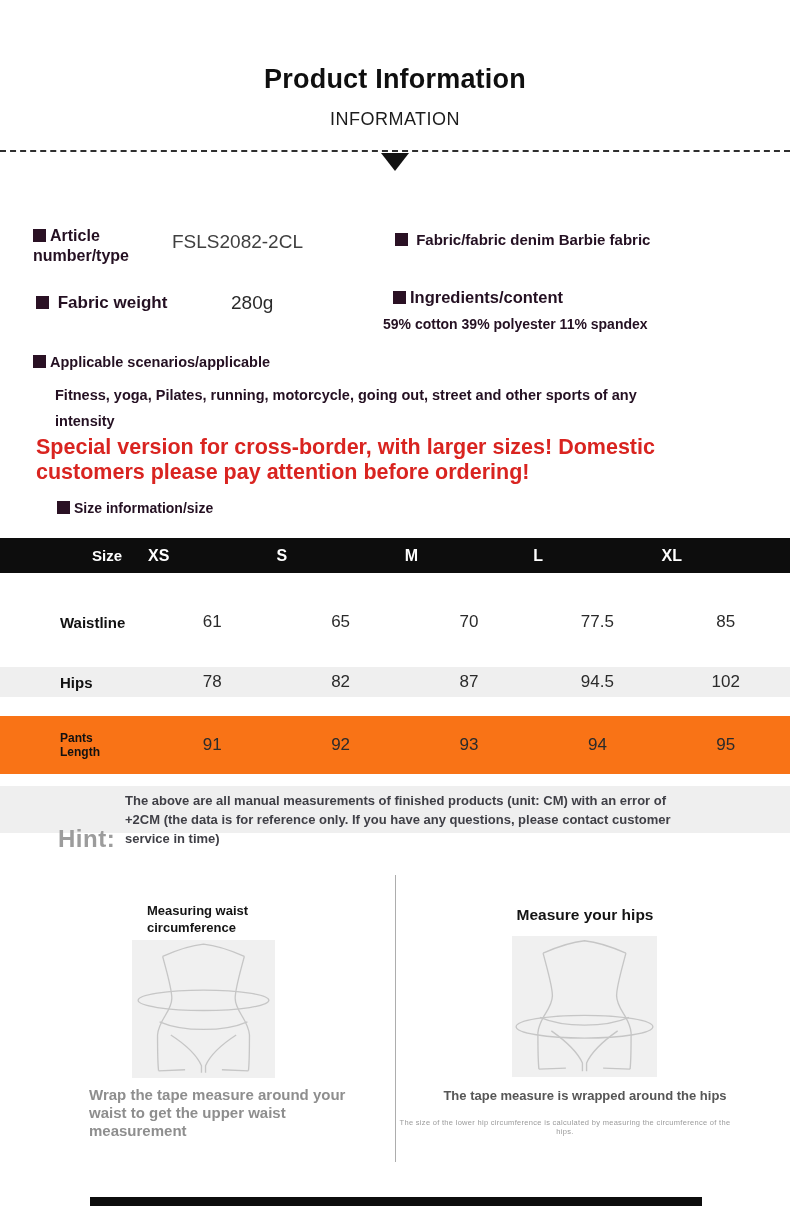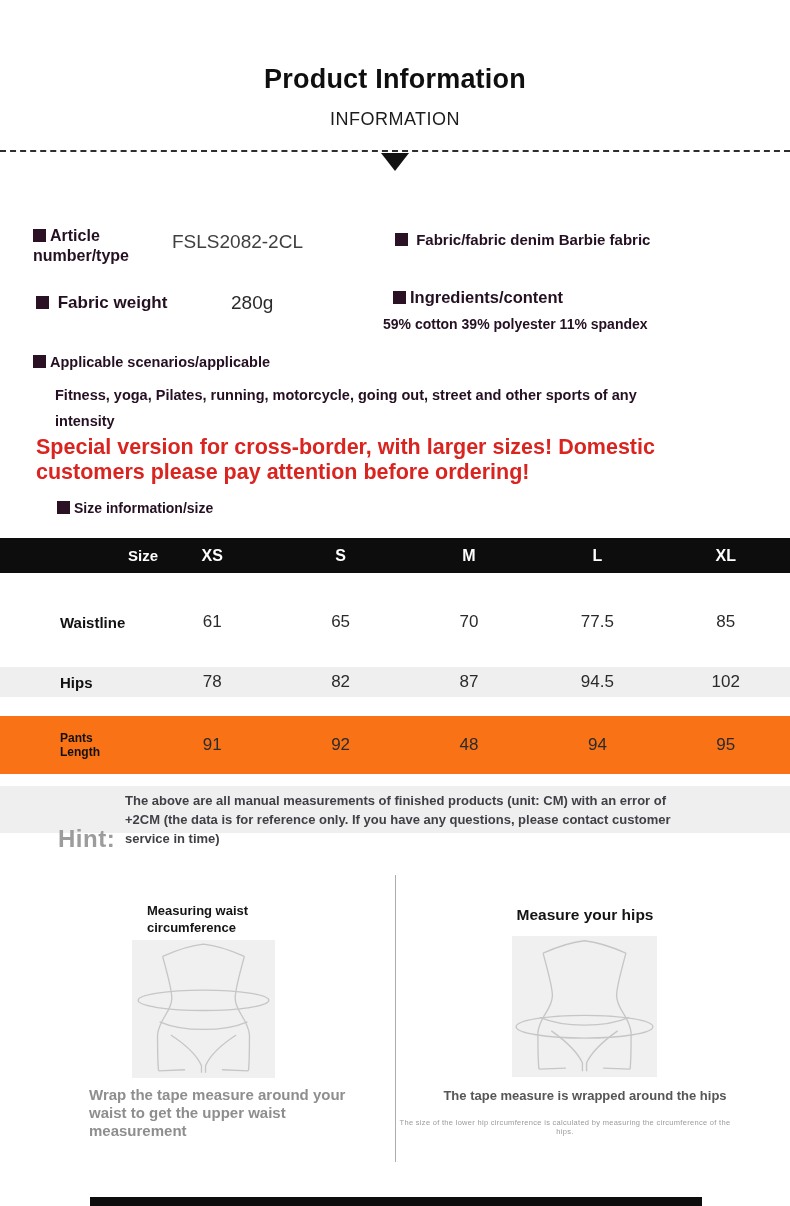--- a/index.html
+++ b/index.html
@@ -17,22 +17,22 @@
   .fabric-lbl{left:395px;top:231px;width:330px;font-size:15px;}
   .weight-lbl{left:36px;top:293px;font-size:17px;}
   .weight-val{left:231px;top:292px;font-size:19px;color:#2a2a2a;}
   .ingr-lbl{left:393px;top:288px;font-size:16.5px;}
   .ingr-val{left:383px;top:316px;font-size:14px;color:#241022;font-weight:bold;}
   .scen-lbl{left:33px;top:354px;font-size:14.5px;}
   .scen-val{left:55px;top:382px;width:640px;font-size:14.5px;line-height:26px;color:#241022;font-weight:bold;}
   .notice{left:36px;top:435px;width:660px;font-size:21.5px;line-height:25px;font-weight:bold;}
   .size-head{left:33px;top:500px;font-size:14px;margin-left:24px;}
   .thead{left:0;top:538px;width:790px;height:35px;background:#0d0d0d;display:grid;grid-template-columns:148px repeat(5,1fr);align-items:center;color:#fff;font-weight:bold;}
-  .thead .c0{padding-left:92px;font-size:15px;margin-left:36px;}
-  .thead .cv{text-align:center;font-size:16px;}
+  .thead .c0{padding-left:92px;font-size:15px;}
+  .thead .cv{text-align:left;font-size:16px;}
   .trow{left:0;width:790px;display:grid;grid-template-columns:148px repeat(5,1fr);align-items:center;}
   .trow .c0{padding-left:60px;font-size:15px;font-weight:bold;color:#111;}
   .trow .cv{text-align:center;font-size:17px;color:#2b2b2b;}
   .row-waist{top:594px;height:56px;background:#fff;}
   .row-hips{top:667px;height:30px;background:#efefef;}
   .row-pants{top:716px;height:58px;background:#f97316;}
   .row-pants .c0{font-size:12px;line-height:14px;width:60px;padding-left:60px;}
   .hint-band{left:0;top:786px;width:790px;height:47px;background:#efefef;}
   .hint-lbl{left:58px;top:790px;font-size:24px;font-weight:bold;color:#9c9c9c;letter-spacing:0.5px;margin-top:35px;}
   .hint-txt{left:125px;top:791px;width:575px;font-size:13px;line-height:19px;font-weight:bold;color:#3f3f46;}
@@ -101,21 +101,21 @@
     <div class="cv">82</div>
     <div class="cv">87</div>
     <div class="cv">94.5</div>
     <div class="cv">102</div>
   </div>
 
   <div class="abs trow row-pants">
     <div class="c0">Pants Length</div>
     <div class="cv">91</div>
     <div class="cv">92</div>
-    <div class="cv">48</div>
+    <div class="cv">93</div>
     <div class="cv">94</div>
     <div class="cv">95</div>
   </div>
 
   <div class="abs hint-band"></div>
   <div class="abs hint-lbl">Hint:</div>
   <div class="abs hint-txt">The above are all manual measurements of finished products (unit: CM) with an error of +2CM (the data is for reference only. If you have any questions, please contact customer service in time)</div>
 
   <div class="abs vdivider"></div>
 

